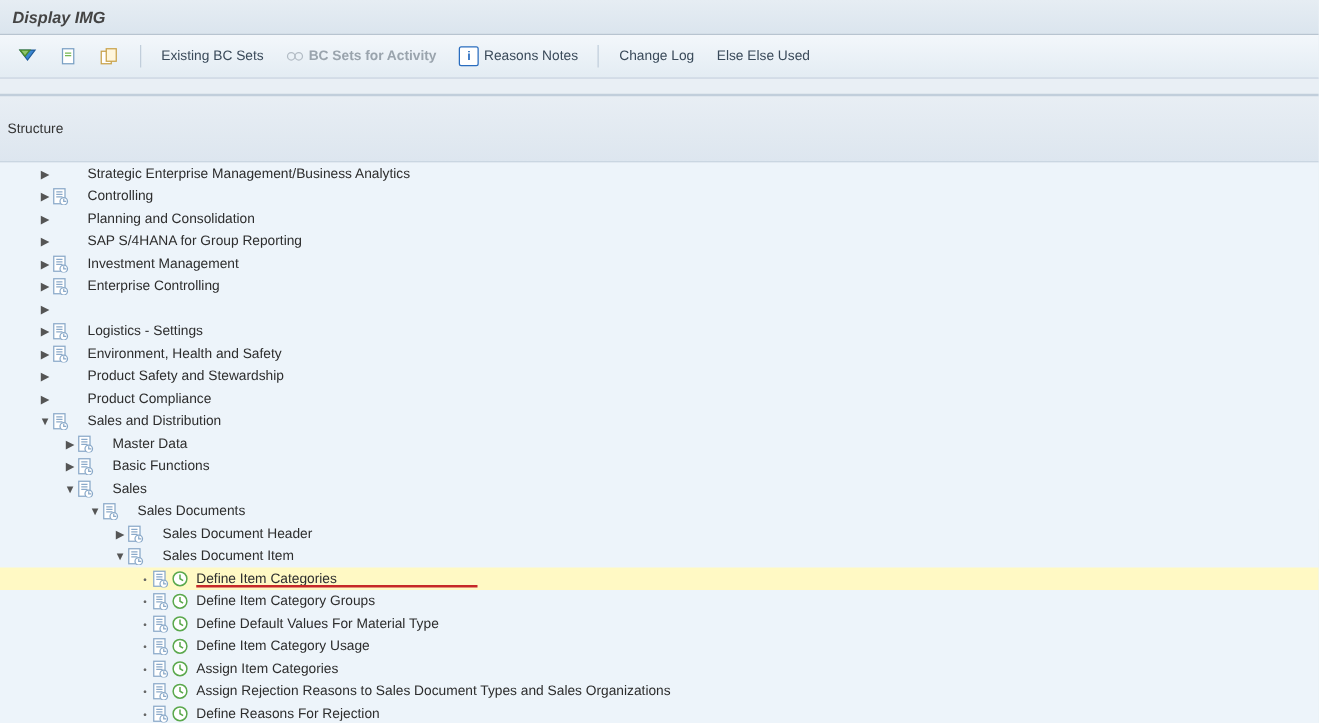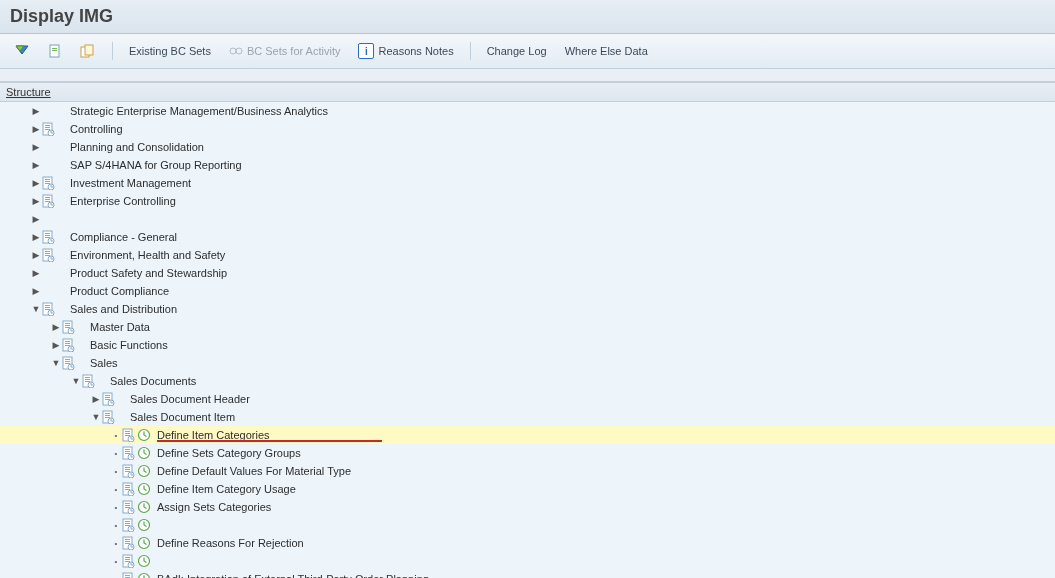--- a/index.html
+++ b/index.html
@@ -12,22 +12,23 @@
     width: 1055px;
   }
   
   .title-bar {
     background: linear-gradient(#e6edf3, #dbe5ee);
     border-bottom: 1px solid #b8c4d0;
     padding: 6px 10px;
   }
   .title-bar h1 {
     margin: 0;
-    font-size: 18px;
+    font-size: 13px;
     font-weight: bold;
+    font-style: italic;
     color: #444;
   }
   
   .toolbar {
     background: linear-gradient(#f3f7fb, #e3ecf3);
     border-bottom: 1px solid #c1cedb;
     padding: 4px 8px;
     display: flex;
     align-items: center;
     height: 26px;
@@ -42,34 +43,33 @@
   .tb-btn {
     display: inline-flex;
     align-items: center;
     gap: 4px;
     padding: 2px 6px;
     border-radius: 3px;
     color: #3a4a5a;
     cursor: pointer;
     text-align: right;
   }
-  .tb-btn.disabled { color: #9aa4ad; cursor: default;}
+  .tb-btn.disabled { color: #9aa4ad; cursor: default; font-weight: bold;}
   .tb-btn svg { vertical-align: middle; }
   .info-icon {
     display:inline-flex;align-items:center;justify-content:center;
     width:14px;height:14px;border:1px solid #2a6dbf;background:#fff;color:#2a6dbf;font-weight:bold;font-size:10px;border-radius:2px;
   }
   .spacer { height: 12px; background: #e9eff5; border-bottom:1px solid #c1cedb;}
   
   .section-header {
     background: linear-gradient(#e8eef4,#dde6ef);
     border-bottom: 1px solid #c1cedb;
     border-top: 1px solid #c1cedb;
-    padding: 3px 6px;
-    text-decoration: underline;
+    padding: 20px 6px;
   }
   
   .tree {
     background: #edf4fa;
     user-select: none;
   }
   .row {
     display: flex;
     align-items: center;
     height: 18px;
@@ -133,21 +133,21 @@
         <line x1="7" y1="6" x2="7" y2="6" stroke="#b3bcc5"></line>
       </svg>
     <span>BC Sets for Activity</span>
   </span>
   <span class="tb-btn">
     <span class="info-icon">i</span>
     <span>Reasons Notes</span>
   </span>
   <span class="sep"></span>
   <span class="tb-btn">Change Log</span>
-  <span class="tb-btn">Where Else Data</span>
+  <span class="tb-btn">Else Else Used</span>
 </div>
 
 <div class="spacer"></div>
 
 <div class="section-header">Structure</div>
 
 <div class="tree" id="tree">
     <div class="row">
       <span class="indent" style="width: 30px;"></span>
       <span class="expander">▶</span>
@@ -210,21 +210,21 @@
     <div class="row">
       <span class="indent" style="width: 30px;"></span>
       <span class="expander">▶</span>
       <span class="icons">
         <span class="doc-icon">
           <svg width="14" height="14">
             <use href="#svg-doc"></use>
           </svg>
         </span>
       </span>
-      <span class="label">Compliance - General</span>
+      <span class="label">Logistics - Settings</span>
     </div>
     <div class="row">
       <span class="indent" style="width: 30px;"></span>
       <span class="expander">▶</span>
       <span class="icons">
         <span class="doc-icon">
           <svg width="14" height="14">
             <use href="#svg-doc"></use>
           </svg>
         </span>
@@ -352,21 +352,21 @@
           <svg width="14" height="14">
             <use href="#svg-doc"></use>
           </svg>
         </span>
         <span class="clock-icon">
           <svg width="14" height="14">
             <use href="#svg-clock"></use>
           </svg>
         </span>
       </span>
-      <span class="label">Define Sets Category Groups</span>
+      <span class="label">Define Item Category Groups</span>
     </div>
     <div class="row">
       <span class="indent" style="width: 110px;"></span>
       <span class="bullet">•</span>
       <span class="icons">
         <span class="doc-icon">
           <svg width="14" height="14">
             <use href="#svg-doc"></use>
           </svg>
         </span>
@@ -403,37 +403,38 @@
           <svg width="14" height="14">
             <use href="#svg-doc"></use>
           </svg>
         </span>
         <span class="clock-icon">
           <svg width="14" height="14">
             <use href="#svg-clock"></use>
           </svg>
         </span>
       </span>
-      <span class="label">Assign Sets Categories</span>
-    </div>
-    <div class="row">
-      <span class="indent" style="width: 110px;"></span>
-      <span class="bullet">•</span>
-      <span class="icons">
-        <span class="doc-icon">
-          <svg width="14" height="14">
-            <use href="#svg-doc"></use>
-          </svg>
-        </span>
-        <span class="clock-icon">
-          <svg width="14" height="14">
-            <use href="#svg-clock"></use>
-          </svg>
-        </span>
-      </span>
+      <span class="label">Assign Item Categories</span>
+    </div>
+    <div class="row">
+      <span class="indent" style="width: 110px;"></span>
+      <span class="bullet">•</span>
+      <span class="icons">
+        <span class="doc-icon">
+          <svg width="14" height="14">
+            <use href="#svg-doc"></use>
+          </svg>
+        </span>
+        <span class="clock-icon">
+          <svg width="14" height="14">
+            <use href="#svg-clock"></use>
+          </svg>
+        </span>
+      </span>
+      <span class="label">Assign Rejection Reasons to Sales Document Types and Sales Organizations</span>
     </div>
     <div class="row">
       <span class="indent" style="width: 110px;"></span>
       <span class="bullet">•</span>
       <span class="icons">
         <span class="doc-icon">
           <svg width="14" height="14">
             <use href="#svg-doc"></use>
           </svg>
         </span>

